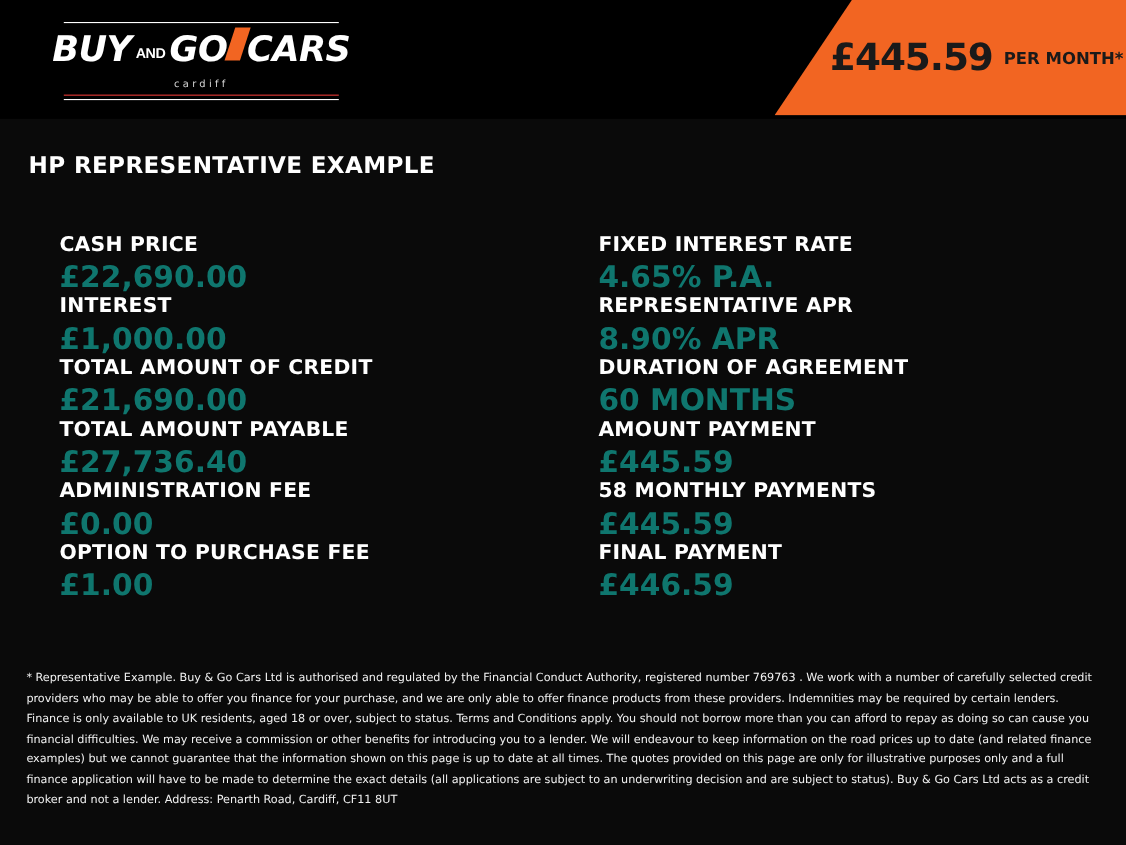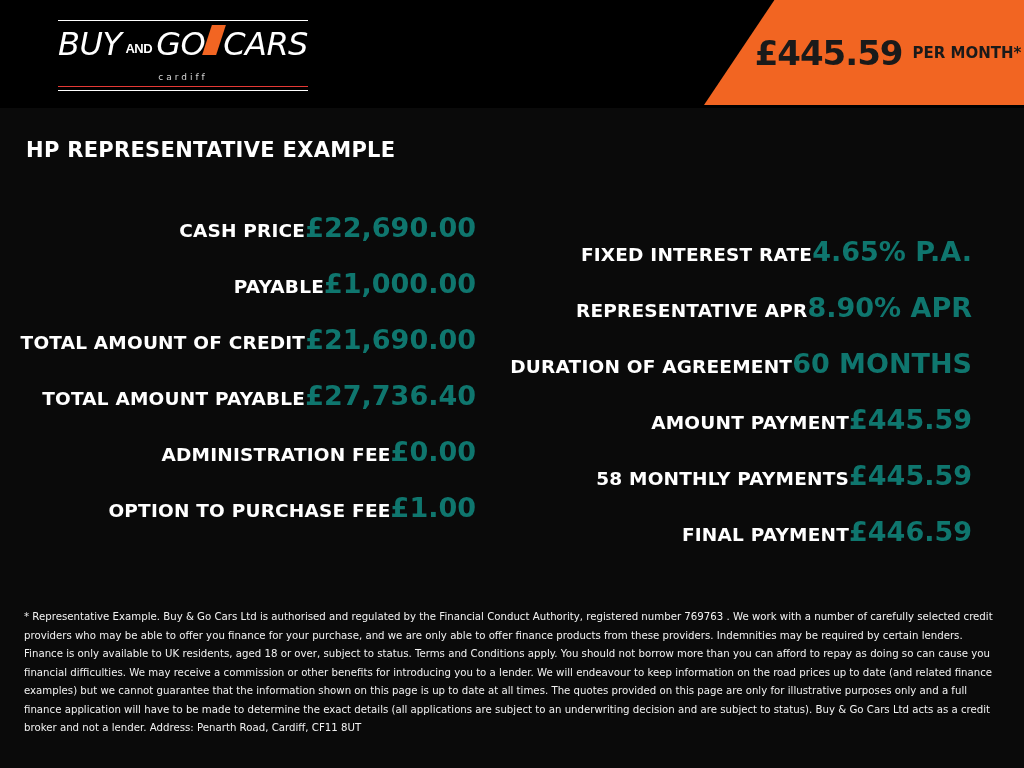--- a/index.html
+++ b/index.html
@@ -47,21 +47,21 @@
     display: flex;
     align-items: baseline;
     justify-content: center;
     color: #ffffff;
     font-weight: bold;
     letter-spacing: -0.5px;
     line-height: 1;
   }
   .logo-buy, .logo-go, .logo-cars {
     font-size: 32px;
-    font-weight: 400;
+    font-weight: 700;
     font-style: italic;
     color: #ffffff;
     font-family: "DejaVu Sans", sans-serif;
   }
   .logo-and {
     font-size: 13px;
     font-weight: 700;
     color: #ffffff;
     margin: 12px 4px;
     position: relative;
@@ -139,26 +139,27 @@
     position: absolute;
     top: 212px;
     left: 0;
     width: 1024px;
     display: flex;
   }
   .col {
     width: 50%;
     padding: 0 36px 0 54px;
   }
-  .col.right { padding: 0 52px 0 32px; margin-top: 24px; }
+  .col.right { padding: 0 52px 0 32px; }
   .row {
     display: flex;
-    justify-content: flex-end;
+    justify-content: space-between;
     align-items: baseline;
     height: 56px;
+    flex-direction: column;
   }
   .row-label {
     font-size: 18.5px;
     font-weight: 800;
     color: #ffffff;
     font-family: "DejaVu Sans", sans-serif;
     letter-spacing: 0.2px;
     white-space: nowrap;
   }
   .row-value {
@@ -214,21 +215,21 @@
   <div class="section-title">HP REPRESENTATIVE EXAMPLE</div>
 
   <div class="table-wrap">
 
     <div class="col left">
       <div class="row">
         <span class="row-label">CASH PRICE</span>
         <span class="row-value">£22,690.00</span>
       </div>
       <div class="row">
-        <span class="row-label">PAYABLE</span>
+        <span class="row-label">INTEREST</span>
         <span class="row-value">£1,000.00</span>
       </div>
       <div class="row">
         <span class="row-label">TOTAL AMOUNT OF CREDIT</span>
         <span class="row-value">£21,690.00</span>
       </div>
       <div class="row">
         <span class="row-label">TOTAL AMOUNT PAYABLE</span>
         <span class="row-value">£27,736.40</span>
       </div>

